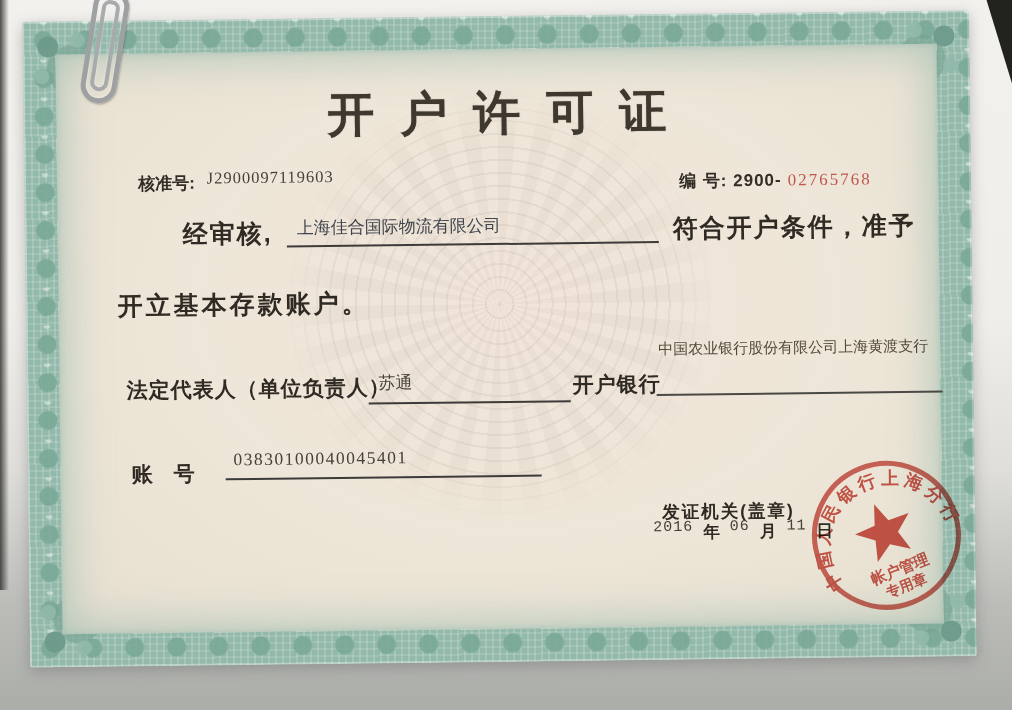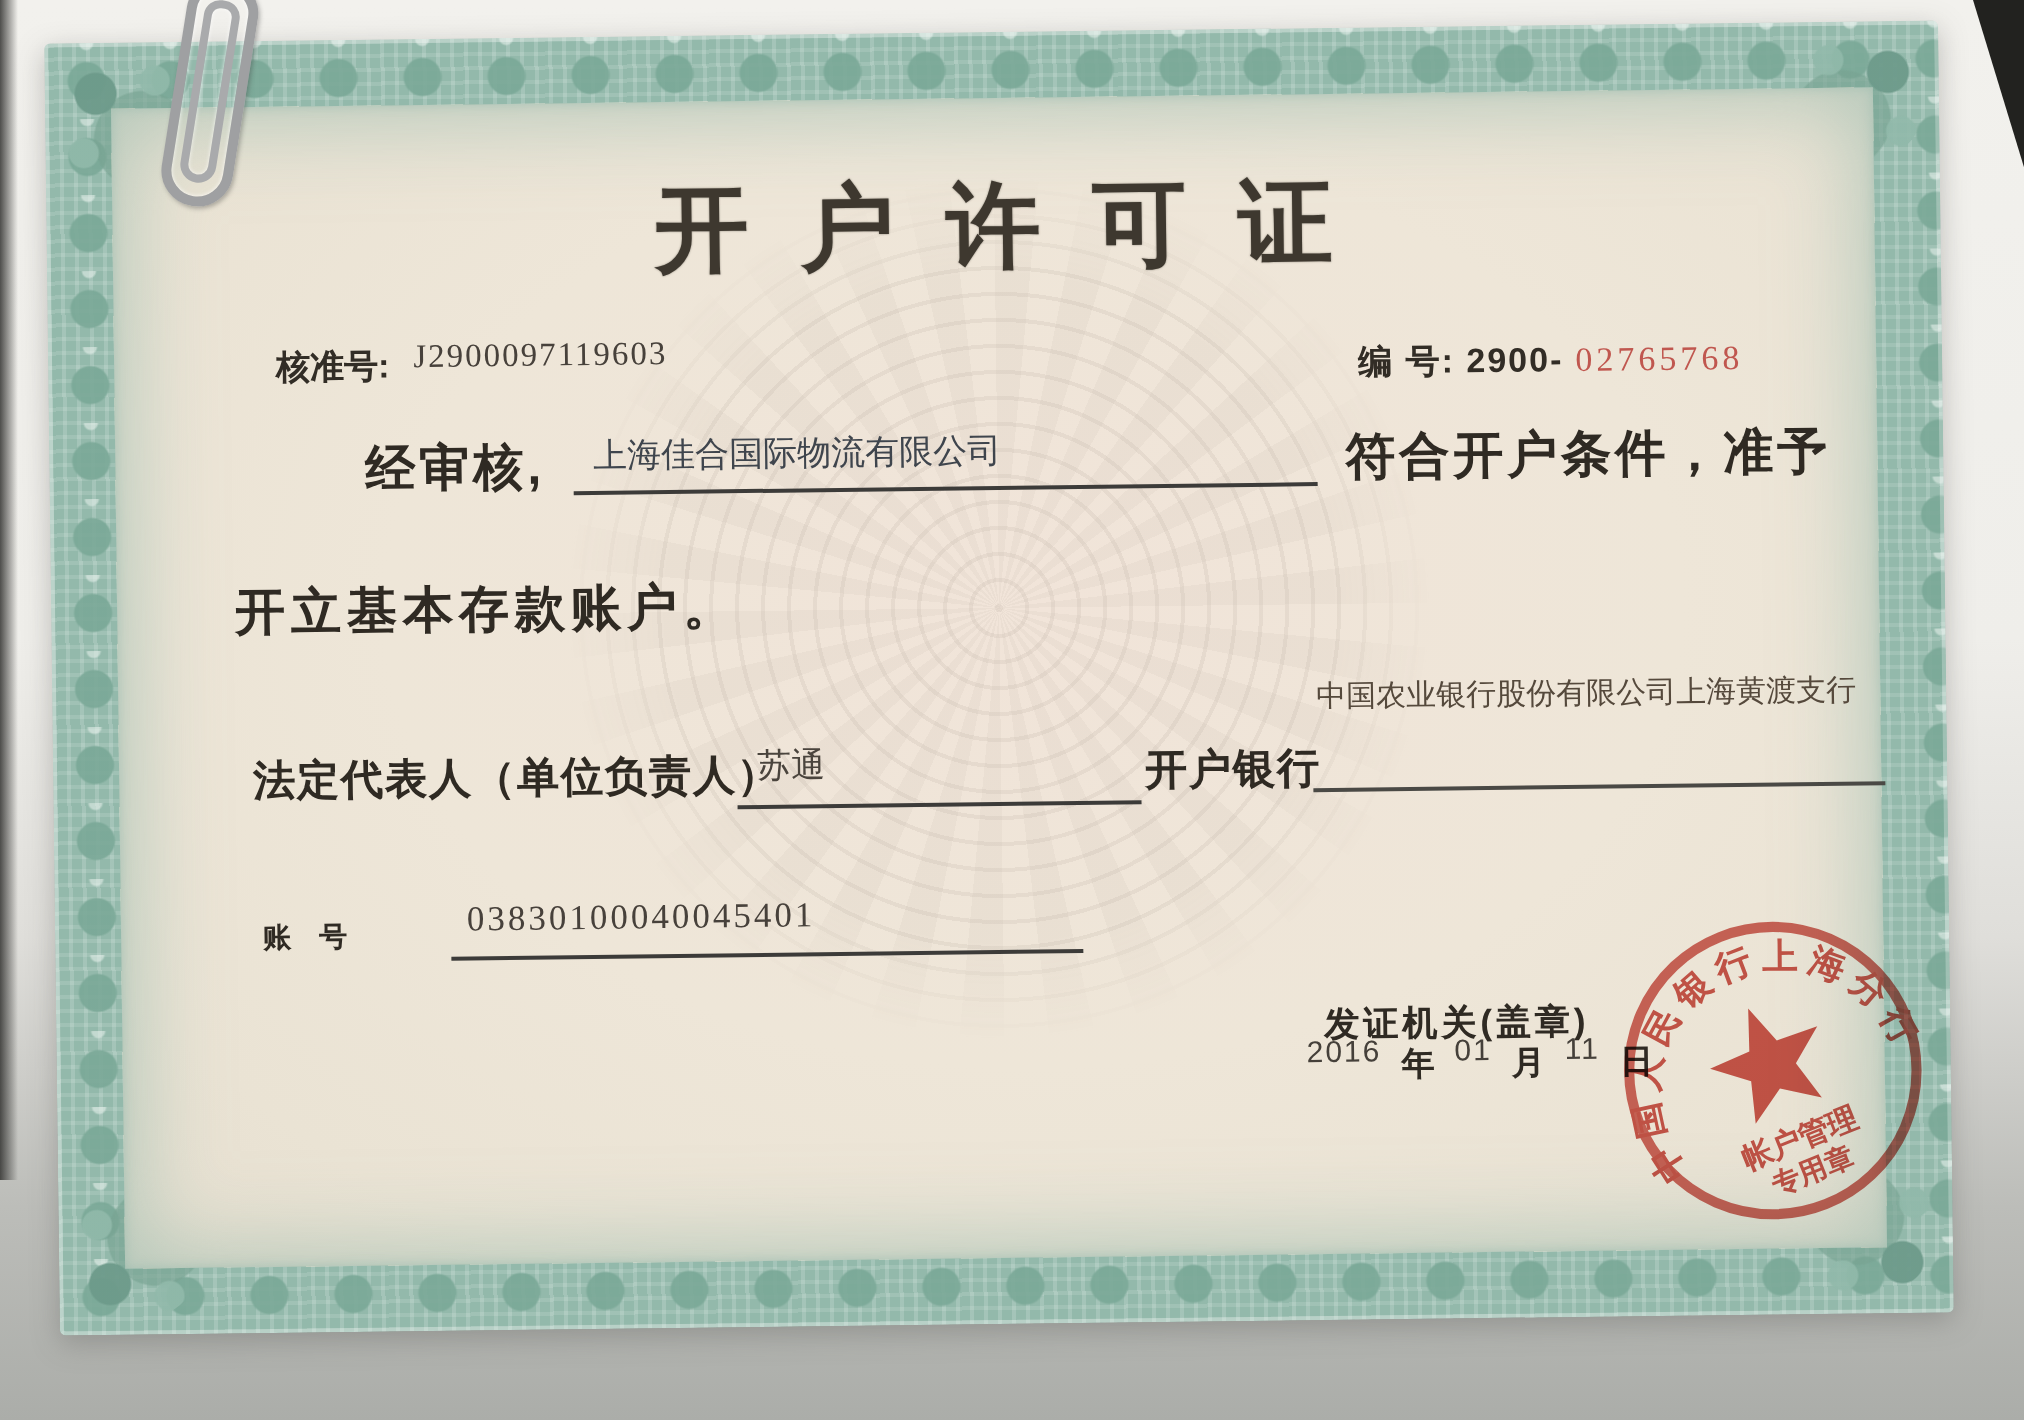--- a/index.html
+++ b/index.html
@@ -69,27 +69,27 @@
     font-family:"Liberation Serif", serif;font-size:17px;color:#3f454d;
     padding:0 0 6px 10px;white-space:nowrap;overflow:hidden;}
   .body-line2{left:92px;top:269px;font-size:25px;font-weight:700;color:#2f2a23;letter-spacing:3px;}
   .legal-label{left:100px;top:356px;font-size:21px;font-weight:700;color:#2f2a23;letter-spacing:1px;}
   .rep-line{position:absolute;left:342px;top:352px;width:202px;border-bottom:2px solid #3c3b39;
     font-family:"Liberation Serif", serif;font-size:17px;color:#4a443d;padding:2px 0 8px 10px;}
   .bank-label{left:546px;top:356px;font-size:21px;font-weight:700;color:#2f2a23;letter-spacing:1px;}
   .bank-line{position:absolute;left:630px;top:326px;width:286px;min-height:56px;
     border-bottom:2px solid #4a4945;font-family:"Liberation Serif", serif;
     font-size:15px;line-height:19px;color:#55493c;padding-left:2px;}
-  .account-label{left:104px;top:440px;font-size:14px;font-weight:700;color:#2f2a23;}
+  .account-label{left:104px;top:440px;font-size:21px;font-weight:700;color:#2f2a23;}
   .account-line{position:absolute;left:198px;top:430px;width:316px;border-bottom:2px solid #3c3b39;
     font-family:"Liberation Serif", serif;font-size:17.5px;letter-spacing:1.5px;color:#47413b;
     padding:0 0 8px 8px;}
   .issuer-label{left:634px;top:486px;font-size:17.5px;font-weight:700;color:#2f2a23;letter-spacing:2px;}
   .date-row{left:622px;top:508px;font-size:15px;}
-  .dnum{font-family:Liberation Sans, sans-serif;color:#45403a;position:relative;top:-7px;margin:0 3px;letter-spacing:1px;text-align:center;}
+  .dnum{font-family:Liberation Mono, monospace;color:#45403a;position:relative;top:-7px;margin:0 3px;letter-spacing:1px;text-align:center;}
   .dunit{font-weight:700;font-size:16.5px;color:#2f2a23;margin:0 7px;}
   
   .seal{position:absolute;left:772px;top:438px;width:172px;height:172px;
     transform:rotate(-21deg);opacity:.92;mix-blend-mode:multiply;}
 </style>
 </head>
 <body>
 
 <div class="dark-edge-left"></div>
 <div class="dark-corner-tr"></div>
@@ -126,21 +126,21 @@
 
   <div class="row bank-label">开户银行</div>
   <div class="bank-line" style="white-space:normal;">中国农业银行股份有限公司上海黄渡支行</div>
 
   <div class="row account-label">账　号</div>
   <div class="account-line">03830100040045401</div>
 
   <div class="row issuer-label">发证机关(盖章)</div>
 
   <div class="row date-row">
-    <span class="dnum">2016</span><span class="dunit">年</span><span class="dnum">01</span><span class="dunit">月</span><span class="dnum">11</span><span class="dunit">日</span>
+    <span class="dnum">2016</span><span class="dunit">年</span><span class="dnum">06</span><span class="dunit">月</span><span class="dnum">11</span><span class="dunit">日</span>
   </div>
 
   <svg class="seal" viewBox="0 0 170 170">
     <circle cx="85" cy="85" r="71" fill="none" stroke="#cb4d43" stroke-width="5" opacity="0.9"></circle>
     <defs>
       <path id="sealArc" d="M 28 118 A 61 61 0 1 1 142 118" fill="none"></path>
     </defs>
     <text font-size="17.5" fill="#cb4d43" font-weight="700">
       <textPath href="#sealArc" startOffset="2" textLength="212">中国人民银行上海分行</textPath>
     </text>

